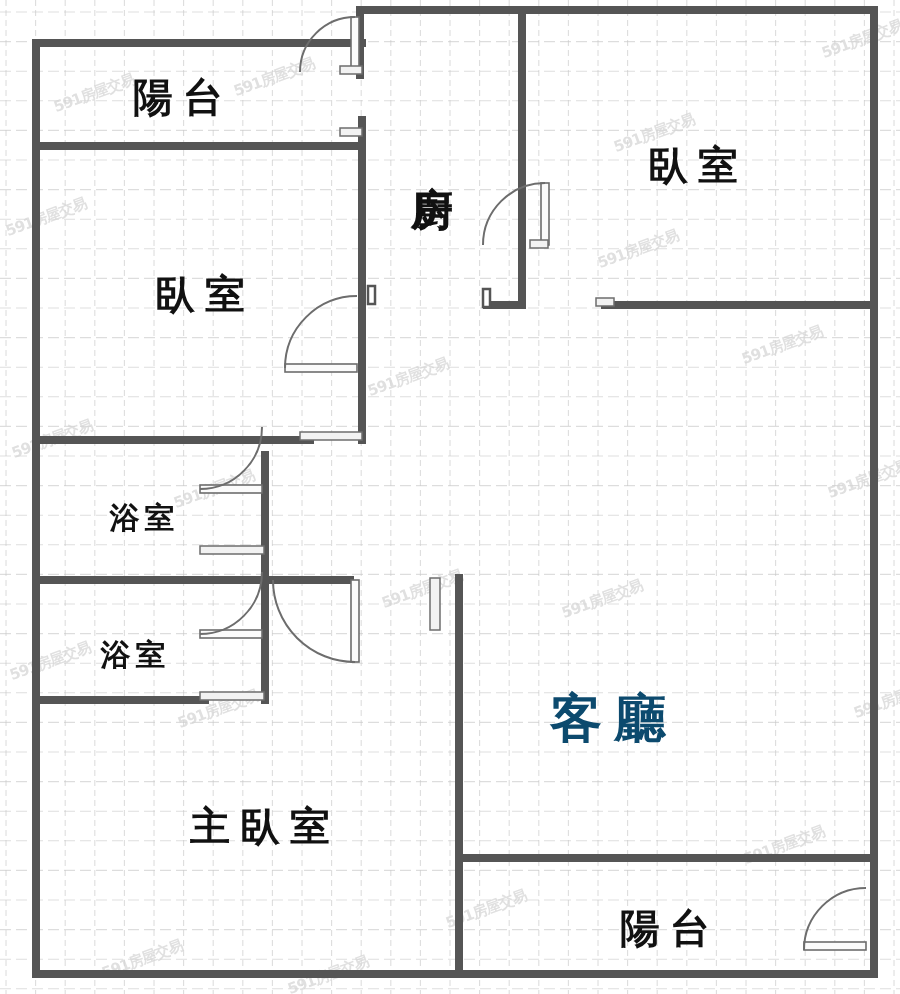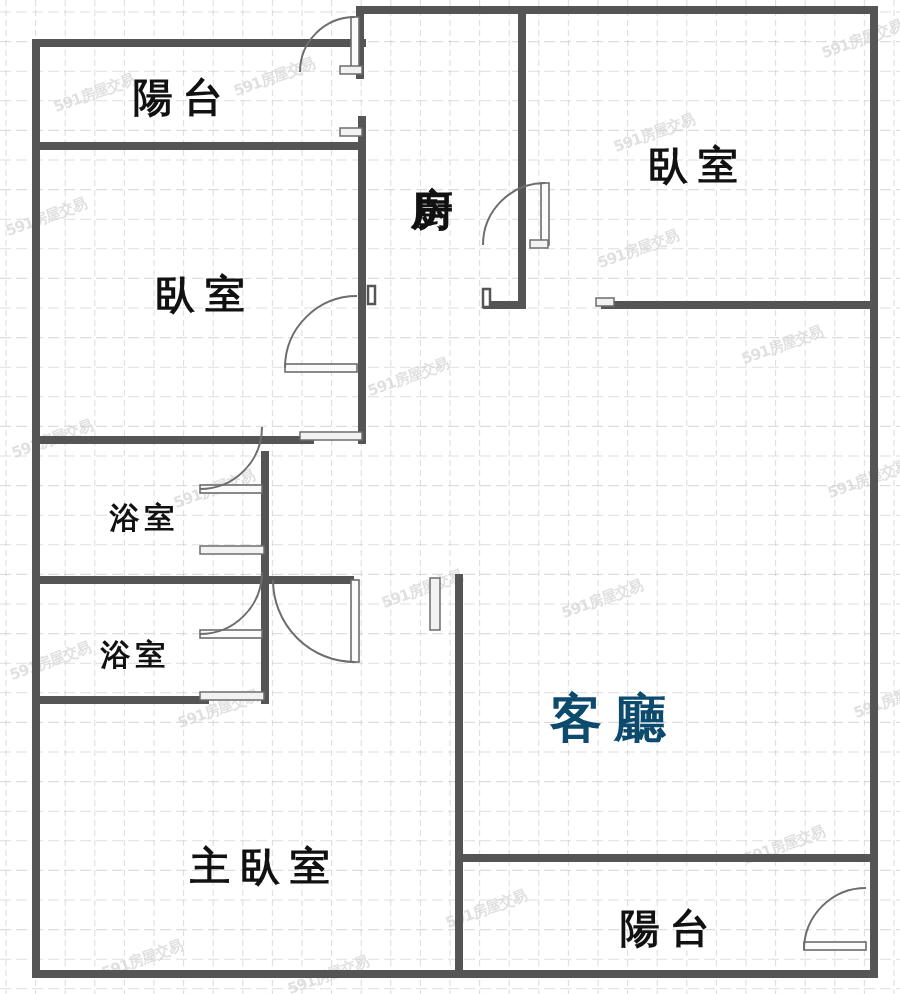--- a/index.html
+++ b/index.html
@@ -212,17 +212,17 @@
   </svg>
 
   <div id="labels-layer">
       <div class="room-label" style="left: 178px; top: 97px; font-size: 40px; color: rgb(17, 17, 17); letter-spacing: 10px; text-indent: 10px;">陽台</div>
       <div class="room-label" style="left: 432px; top: 152px; font-size: 42px; color: rgb(17, 17, 17); writing-mode: vertical-rl; letter-spacing: 0px;">廚房</div>
       <div class="room-label" style="left: 693px; top: 165px; font-size: 40px; color: rgb(17, 17, 17); letter-spacing: 10px; text-indent: 10px;">臥室</div>
       <div class="room-label" style="left: 200px; top: 294px; font-size: 40px; color: rgb(17, 17, 17); letter-spacing: 10px; text-indent: 10px;">臥室</div>
       <div class="room-label" style="left: 142px; top: 518px; font-size: 30px; color: rgb(17, 17, 17); letter-spacing: 5px; text-indent: 5px;">浴室</div>
       <div class="room-label" style="left: 133px; top: 655px; font-size: 30px; color: rgb(17, 17, 17); letter-spacing: 5px; text-indent: 5px;">浴室</div>
       <div class="room-label" style="left: 608px; top: 718px; font-size: 52px; color: #0c4a6e; letter-spacing: 12px; text-indent: 12px;">客廳</div>
-      <div class="room-label" style="left: 260px; top: 866px; font-size: 40px; color: rgb(17, 17, 17); letter-spacing: 10px; text-indent: 10px;">主臥室</div>
+      <div class="room-label" style="left: 260px; top: 826px; font-size: 40px; color: rgb(17, 17, 17); letter-spacing: 10px; text-indent: 10px;">主臥室</div>
       <div class="room-label" style="left: 665px; top: 928px; font-size: 40px; color: rgb(17, 17, 17); letter-spacing: 10px; text-indent: 10px;">陽台</div>
     </div>
 
 </div>
 
 </body></html>

